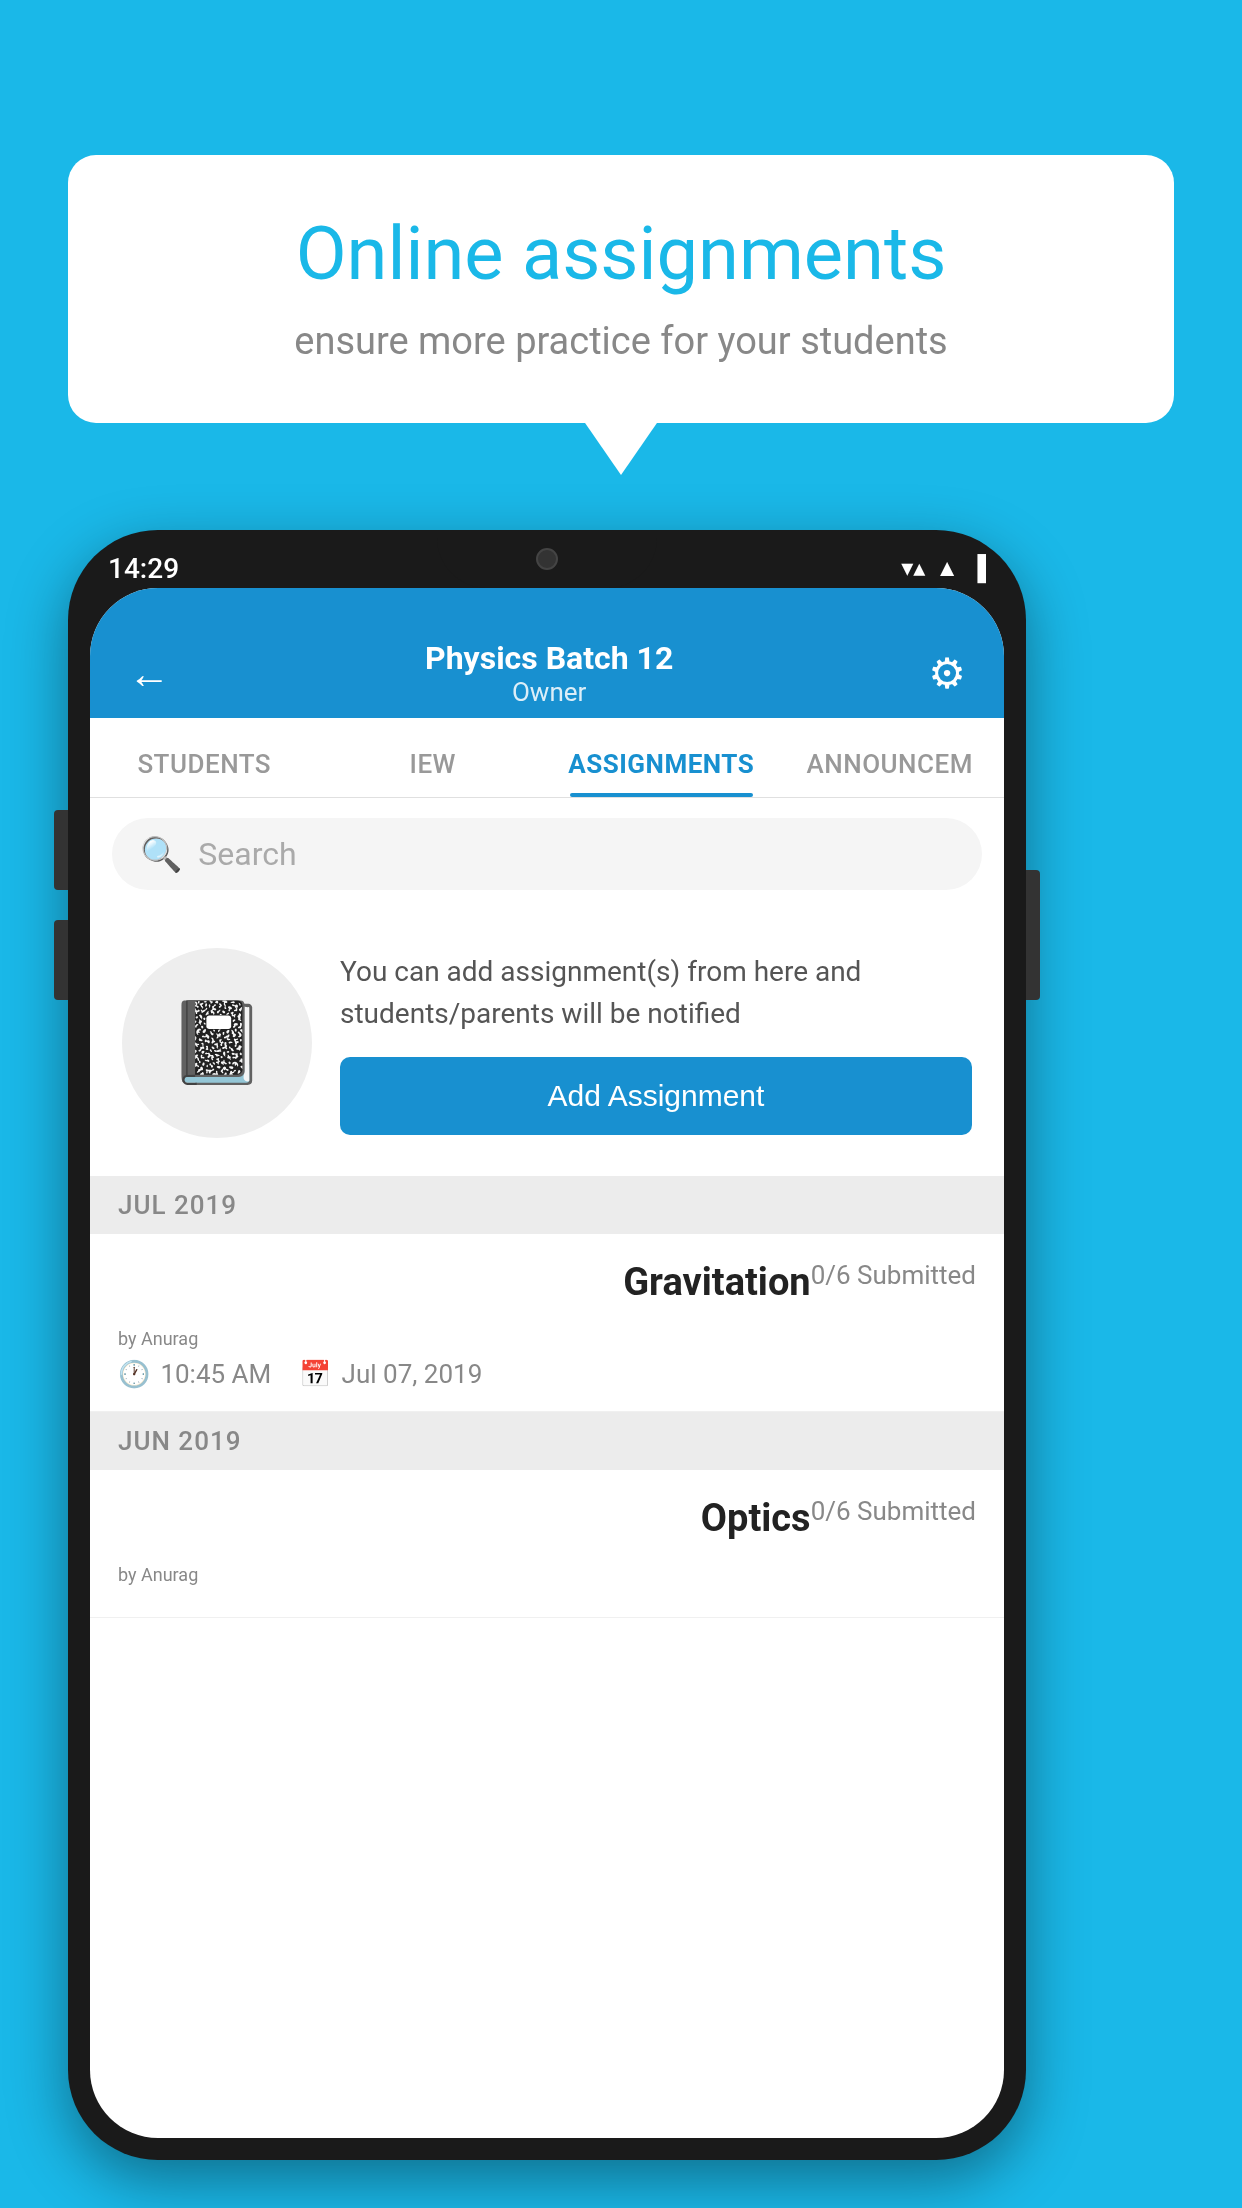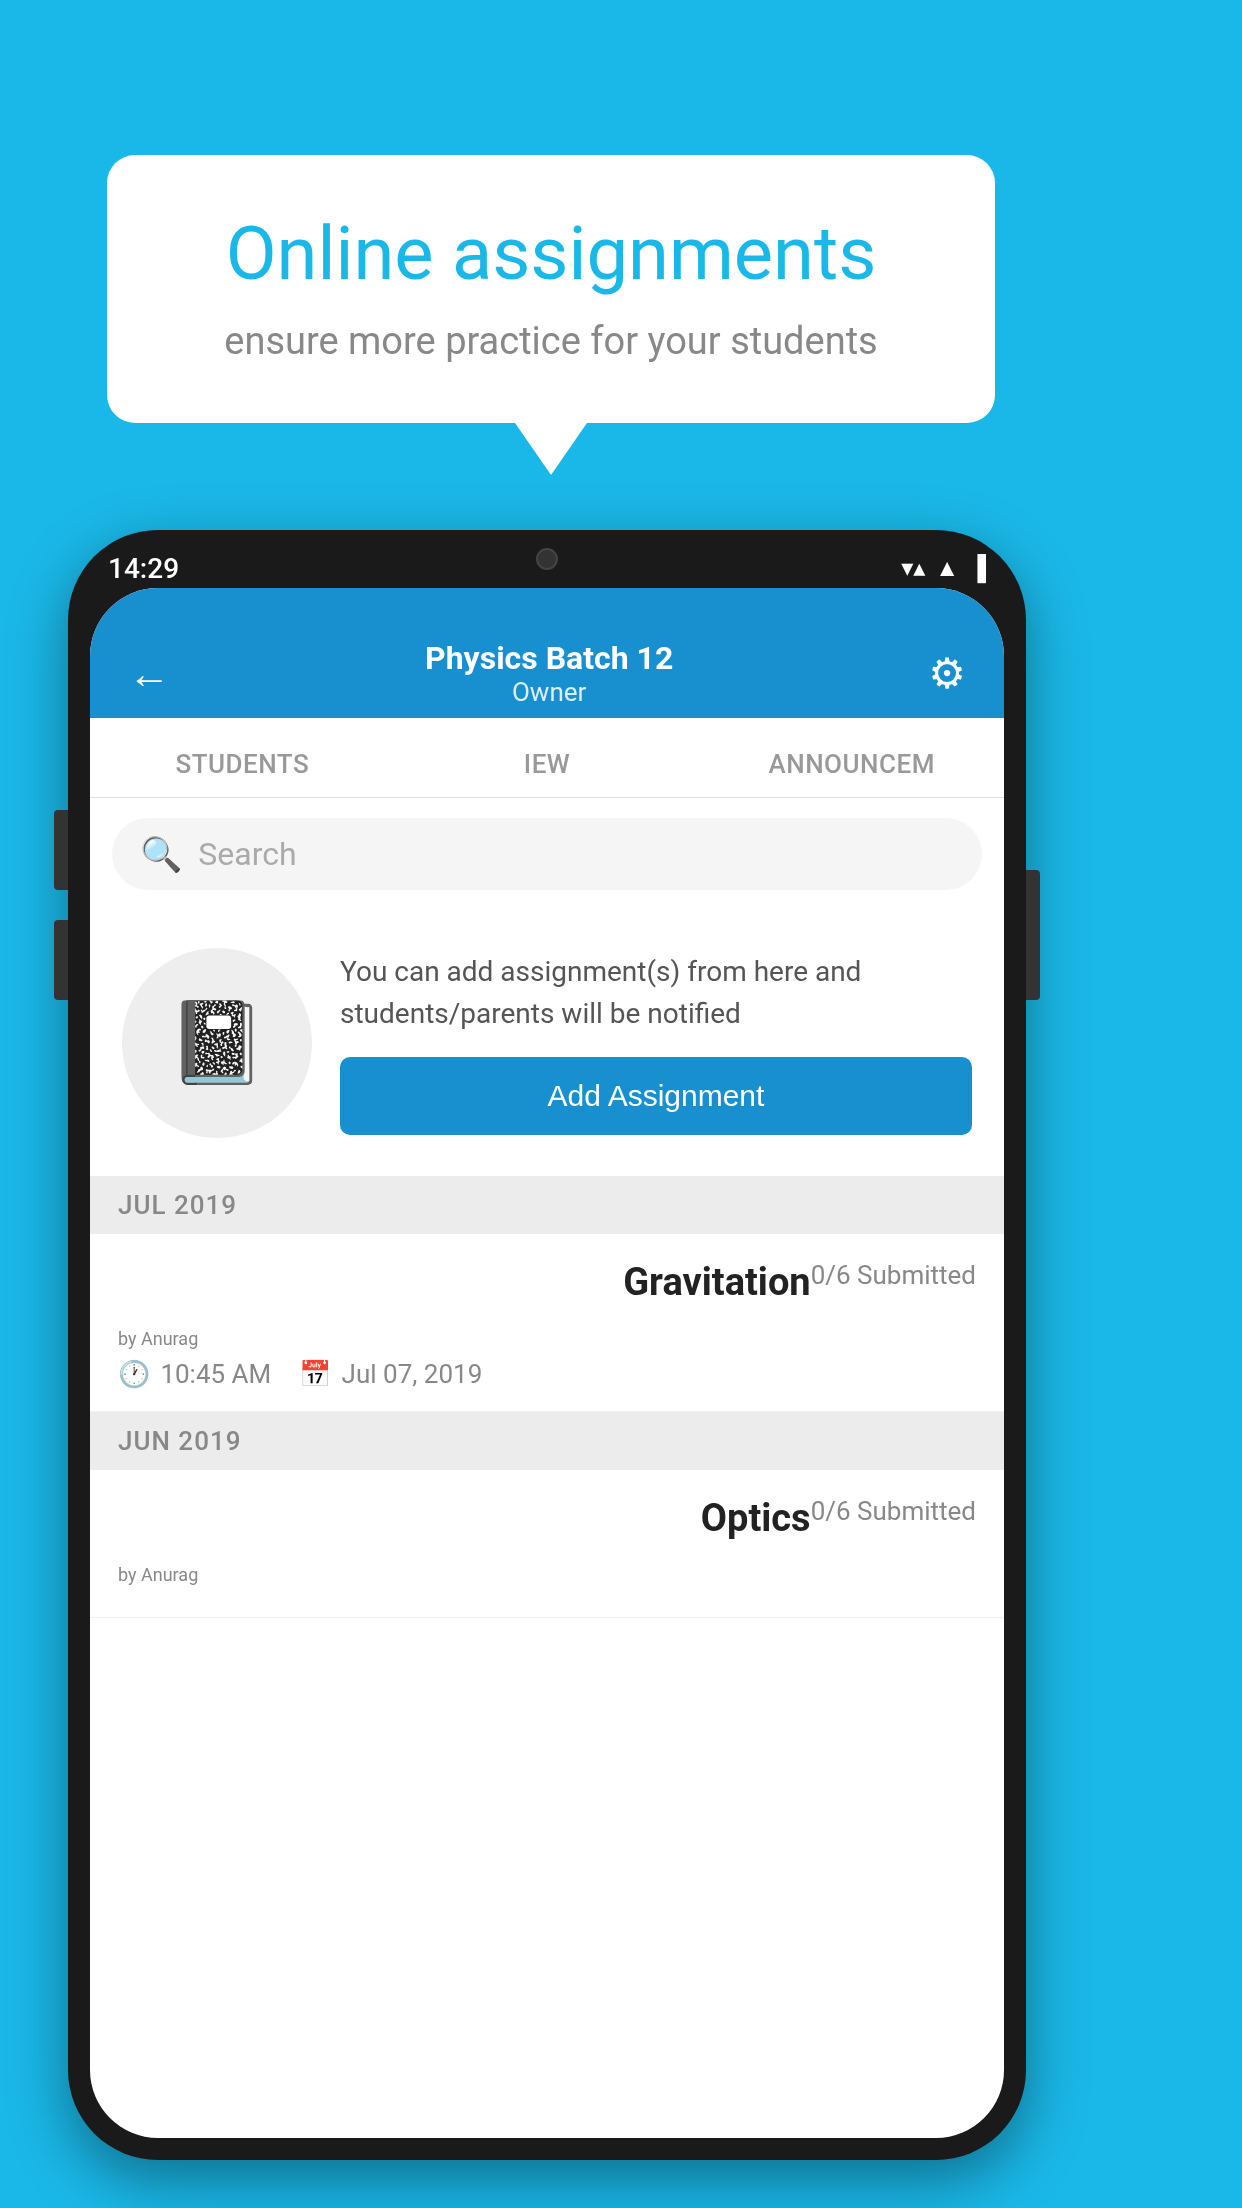--- a/index.html
+++ b/index.html
@@ -11,22 +11,21 @@
       font-family: 'Roboto', Arial, sans-serif;
       overflow: hidden;
       position: relative;
     }
 
     
     .speech-bubble-container {
       position: absolute;
       top: 155px;
       left: 68px;
-      width: 888px;
-      margin-left: 39px;
+      width: 1106px;
     }
 
     .speech-bubble {
       background: white;
       border-radius: 28px;
       padding: 55px 65px 60px 65px;
       text-align: center;
       position: relative;
     }
 
@@ -418,20 +417,21 @@
         <div class="header-center">
           <div class="header-title">Physics Batch 12</div>
           <div class="header-subtitle">Owner</div>
         </div>
         <div class="settings-icon">⚙</div>
       </div>
 
       <div class="tabs-bar">
         <div class="tab-item">STUDENTS</div>
         <div class="tab-item">IEW</div>
+        <div class="tab-item active">ASSIGNMENTS</div>
         <div class="tab-item">ANNOUNCЕМ</div>
       </div>
 
       <div class="search-container">
         <div class="search-bar">
           <span class="search-icon-svg">🔍</span>
           <span class="search-placeholder">Search</span>
         </div>
       </div>
 

